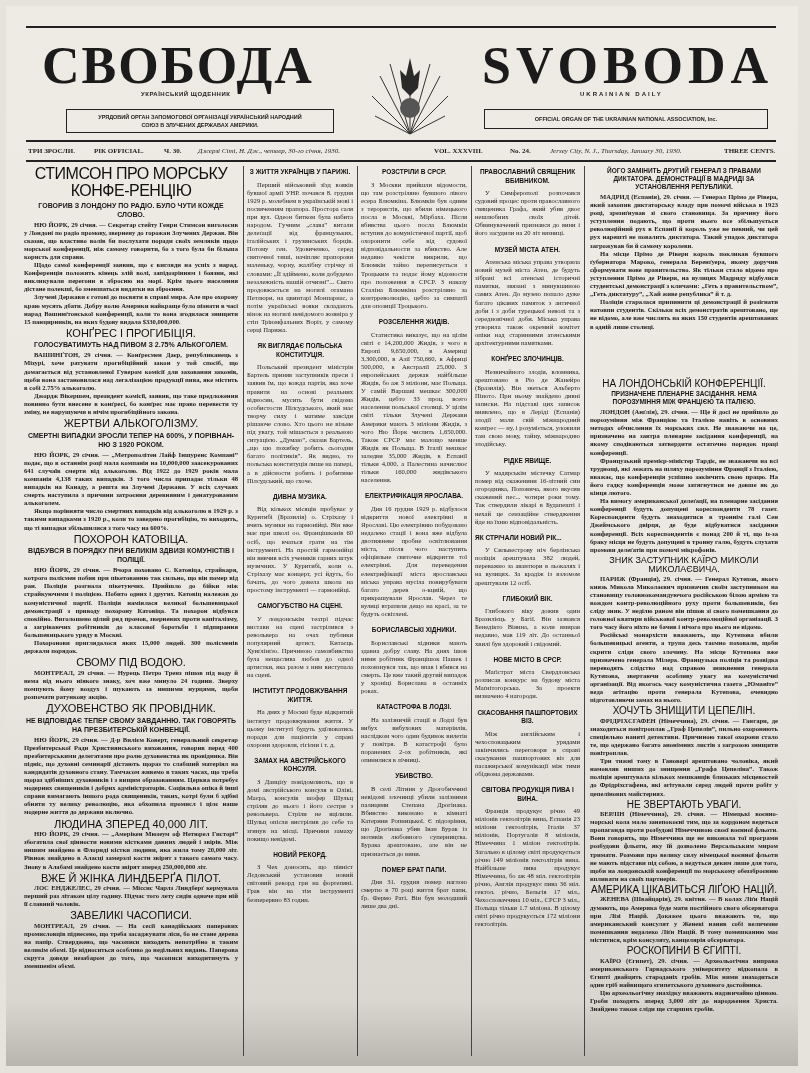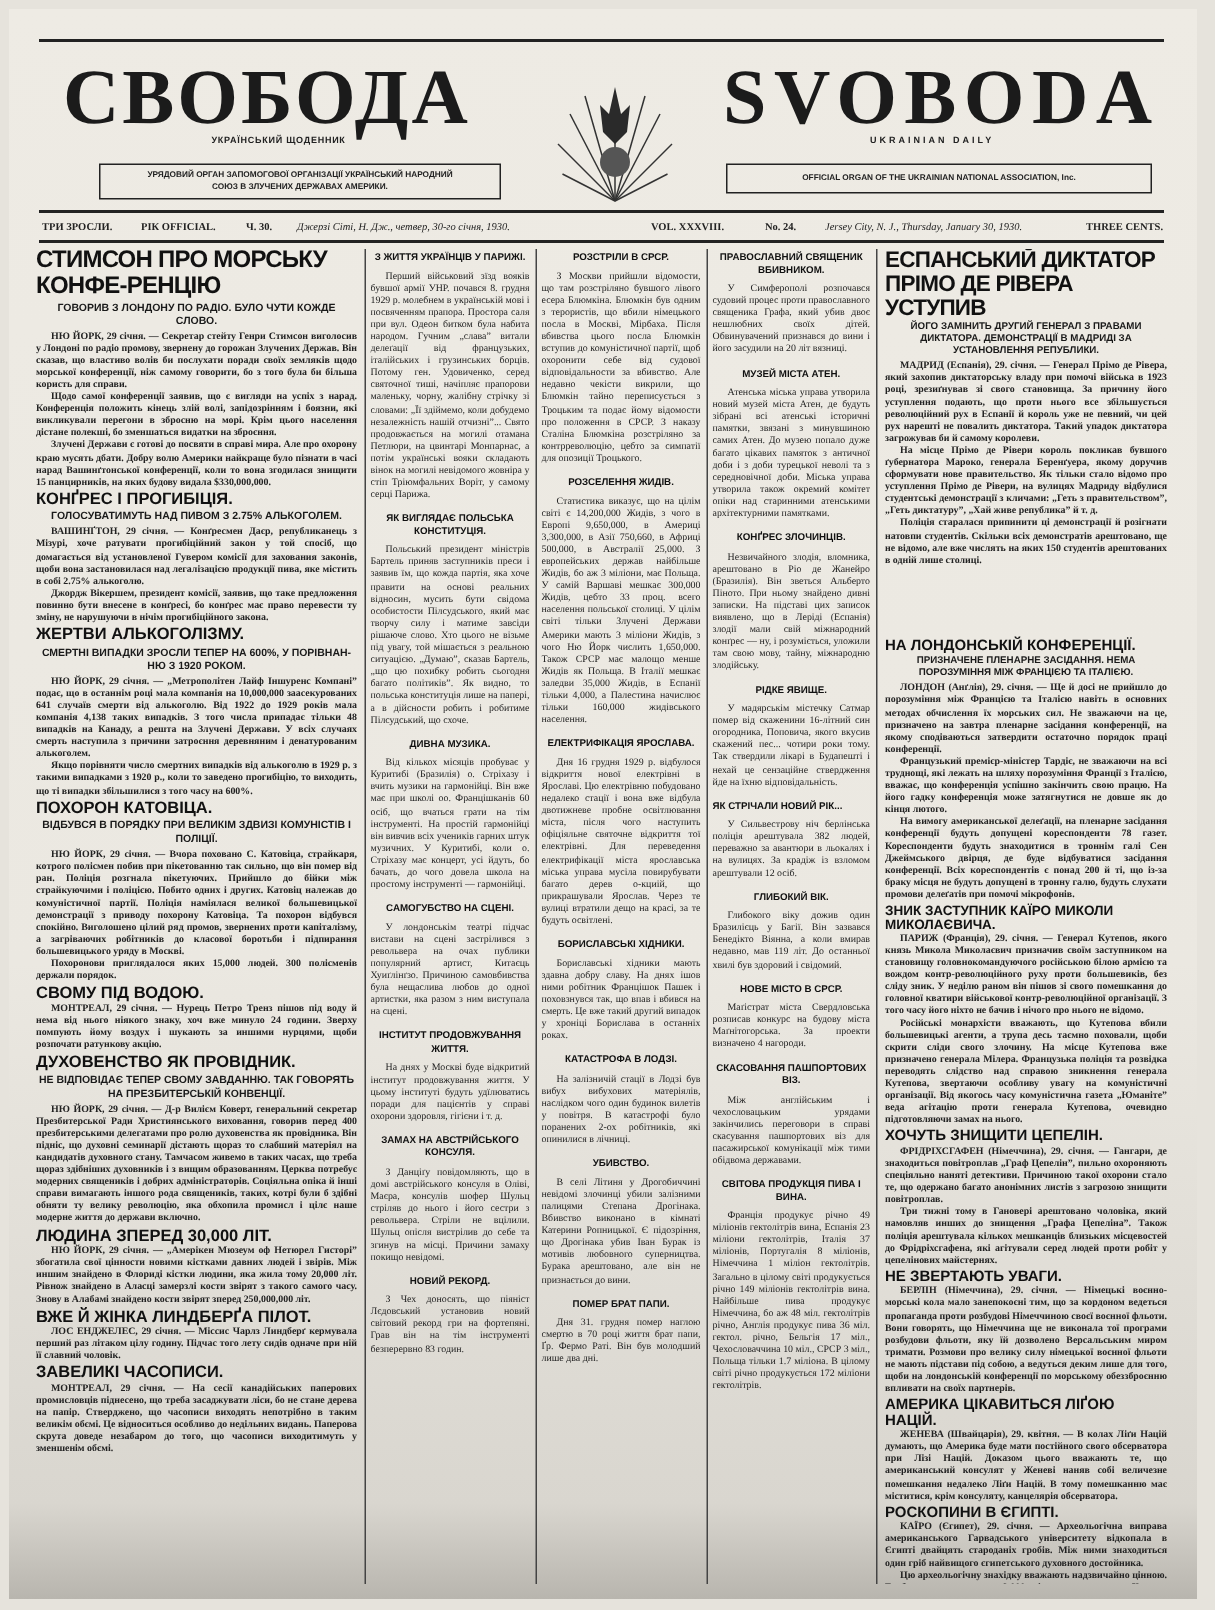--- a/index.html
+++ b/index.html
@@ -29,22 +29,22 @@
   }
   .emblem { position: absolute; left: 364px; top: 40px; width: 80px; height: 90px; }
   .dateline {
     position: absolute; top: 138px; height: 14px; font-family: "Liberation Serif", serif;
     font-size: 7px; font-weight: bold; color: #222; display: flex; align-items: center;
   }
   .dateline span { white-space: nowrap; }
   .col { position: absolute; overflow: hidden; }
   .vline { position: absolute; width: 1px; background: #444; }
   .hd-big {
-    font-family: "Liberation Sans", sans-serif; font-weight: bold; font-stretch: condensed;
-    color: #111; line-height: 1.05; transform-origin: center;
+    font-family: "Liberation Sans", sans-serif; font-weight: normal; font-stretch: condensed;
+    text-align: center; color: #111; line-height: 1.05; transform-origin: center;
   }
   .hd-sub {
     font-family: "Liberation Sans", sans-serif; font-weight: bold; text-align: center;
     font-size: 7px; line-height: 9px; color: #1a1a1a; margin: 1px 0 2px;
   }
   .hd-col {
     font-family: "Liberation Sans", sans-serif; font-weight: bold; text-align: center;
     font-size: 6.5px; line-height: 8.5px; color: #111; margin: 8px 0 4px;
   }
   .body-txt {
@@ -138,21 +138,21 @@
     <div class="article">
       <div class="hd-big" style="font-size:11px;">СВОМУ ПІД ВОДОЮ.</div>
       <p class="body-txt bold">МОНТРЕАЛ, 29 січня. — Нурець Петро Тренз пішов під воду й нема від нього ніякого знаку, хоч вже минуло 24 години. Зверху помпують йому воздух і шукають за иншими нурцями, щоби розпочати ратункову акцію.</p>
     </div>
     <div class="article">
       <div class="hd-big" style="font-size:11px;">ДУХОВЕНСТВО ЯК ПРОВІДНИК.</div>
       <div class="hd-sub">НЕ ВІДПОВІДАЄ ТЕПЕР СВОМУ ЗАВДАННЮ. ТАК ГОВОРЯТЬ НА ПРЕЗБИТЕРСЬКІЙ КОНВЕНЦІЇ.</div>
       <p class="body-txt bold">НЮ ЙОРК, 29 січня. — Д-р Вилієм Коверт, генеральний секретар Презбитерської Ради Християнського виховання, говорив перед 400 презбитерськими делегатами про ролю духовенства як провідника. Він підніс, що духовні семинарії дістають щораз то слабший матеріял на кандидатів духовного стану. Тамчасом живемо в таких часах, що треба щораз здібніших духовників і з вищим образованням. Церква потребує модерних священиків і добрих адміністраторів. Соціяльна опіка й інші справи вимагають іншого рода священиків, таких, котрі були б здібні обняти ту велику революцію, яка обхопила промисл і цілє наше модерне життя до держави включно.</p>
     </div>
     <div class="article">
-      <div class="hd-big" style="font-size:11px;">ЛЮДИНА ЗПЕРЕД 30,000 ЛІТ.</div>
+      <div class="hd-big" style="font-size:11px;">ЛЮДИНА ЗПЕРЕД 40,000 ЛІТ.</div>
       <p class="body-txt bold">НЮ ЙОРК, 29 січня. — „Амерікен Мюзеум оф Нетюрел Гисторі” збогатила свої цінности новими кістками давних людей і звірів. Між иншим знайдено в Флориді кістки людини, яка жила тому 20,000 літ. Рівнож знайдено в Аласці замерзлі кости звірят з такого самого часу. Знову в Алабамі знайдено кости звірят зперед 250,000,000 літ.</p>
     </div>
     <div class="article">
       <div class="hd-big" style="font-size:11px;">ВЖЕ Й ЖІНКА ЛИНДБЕРҐА ПІЛОТ.</div>
       <p class="body-txt bold">ЛОС ЕНДЖЕЛЕС, 29 січня. — Міссис Чарлз Линдберґ кермувала перший раз літаком цілу годину. Підчас того лету сидів одначе при ній її славний чоловік.</p>
     </div>
     <div class="article">
       <div class="hd-big" style="font-size:11px;">ЗАВЕЛИКІ ЧАСОПИСИ.</div>
       <p class="body-txt bold">МОНТРЕАЛ, 29 січня. — На сесії канадійських паперових промисловців піднесено, що треба засаджувати ліси, бо не стане дерева на папір. Стверджено, що часописи виходять непотрібно в таким великім обємі. Це відноситься особливо до недільних видань. Паперова скрута доведе незабаром до того, що часописи виходитимуть у зменшенім обємі.</p>
     </div>
@@ -254,21 +254,20 @@
       <p class="body-txt">Між англійським і чехословацьким урядами закінчились переговори в справі скасування пашпортових віз для пасажирської комунікації між тими обідвома державами.</p>
     </div>
     <div class="article">
       <div class="hd-col">СВІТОВА ПРОДУКЦІЯ ПИВА І ВИНА.</div>
       <p class="body-txt">Франція продукує річно 49 міліонів гектолітрів вина, Еспанія 23 міліони гектолітрів, Італія 37 міліонів, Португалія 8 міліонів, Німеччина 1 міліон гектолітрів. Загально в цілому світі продукується річно 149 міліонів гектолітрів вина. Найбільше пива продукує Німеччина, бо аж 48 міл. гектолітрів річно, Англія продукує пива 36 міл. гектол. річно, Бельгія 17 міл., Чехословаччина 10 міл., СРСР 3 міл., Польща тільки 1.7 міліона. В цілому світі річно продукується 172 міліони гектолітрів.</p>
     </div>
   </div>
 
   <div class="col" style="left:584px;top:160px;width:188px;height:890px;">
     <div class="article">
-      <div class="hd-big" style="font-size:15px;letter-spacing:-0.5px;">ЕСПАНСЬКИЙ ДИКТАТОР ПРІМО ДЕ РІВЕРА УСТУПИВ</div>
       <div class="hd-sub" style="font-size:6.5px;line-height:8px;">ЙОГО ЗАМІНИТЬ ДРУГИЙ ГЕНЕРАЛ З ПРАВАМИ ДИКТАТОРА. ДЕМОНСТРАЦІЇ В МАДРИДІ ЗА УСТАНОВЛЕННЯ РЕПУБЛИКИ.</div>
       <p class="body-txt bold">МАДРИД (Еспанія), 29. січня. — Генерал Прімо де Рівера, який захопив диктаторську владу при помочі війська в 1923 році, зрезиґнував зі свого становища. За причину його уступлення подають, що проти нього все збільшується революційний рух в Еспанії й король уже не певний, чи цей рух нарешті не повалить диктатора. Такий упадок диктатора загрожував би й самому королеви.</p>
       <p class="body-txt bold">На місце Прімо де Рівери король покликав бувшого ґубернатора Мароко, генерала Беренґуера, якому доручив сформувати нове правительство. Як тільки стало відомо про уступлення Прімо де Рівери, на вулицях Мадриду відбулися студентські демонстрації з кличами: „Геть з правительством”, „Геть диктатуру”, „Хай живе република” й т. д.</p>
       <p class="body-txt bold">Поліція старалася припинити ці демонстрації й розігнати натовпи студентів. Скільки всіх демонстратів арештовано, ще не відомо, але вже числять на яких 150 студентів арештованих в одній лише столиці.</p>
     </div>
     <div class="article">
       <div class="hd-big" style="font-size:10px;margin-top:48px;">НА ЛОНДОНСЬКІЙ КОНФЕРЕНЦІЇ.</div>
       <div class="hd-sub" style="font-size:6.5px;line-height:8px;">ПРИЗНАЧЕНЕ ПЛЕНАРНЕ ЗАСІДАННЯ. НЕМА ПОРОЗУМІННЯ МІЖ ФРАНЦІЄЮ ТА ІТАЛІЄЮ.</div>
       <p class="body-txt bold">ЛОНДОН (Анґлія), 29. січня. — Ще й досі не прийшло до порозуміння між Францією та Італією навіть в основних методах обчислення їх морських сил. Не зважаючи на це, призначено на завтра пленарне засідання конференції, на якому сподіваються затвердити остаточно порядок праці конференції.</p>
       <p class="body-txt bold">Французький премієр-міністер Тардіє, не зважаючи на всі труднощі, які лежать на шляху порозуміння Франції з Італією, вважає, що конференція успішно закінчить свою працю. На його гадку конференція може затягнутися не довше як до кінця лютого.</p>

